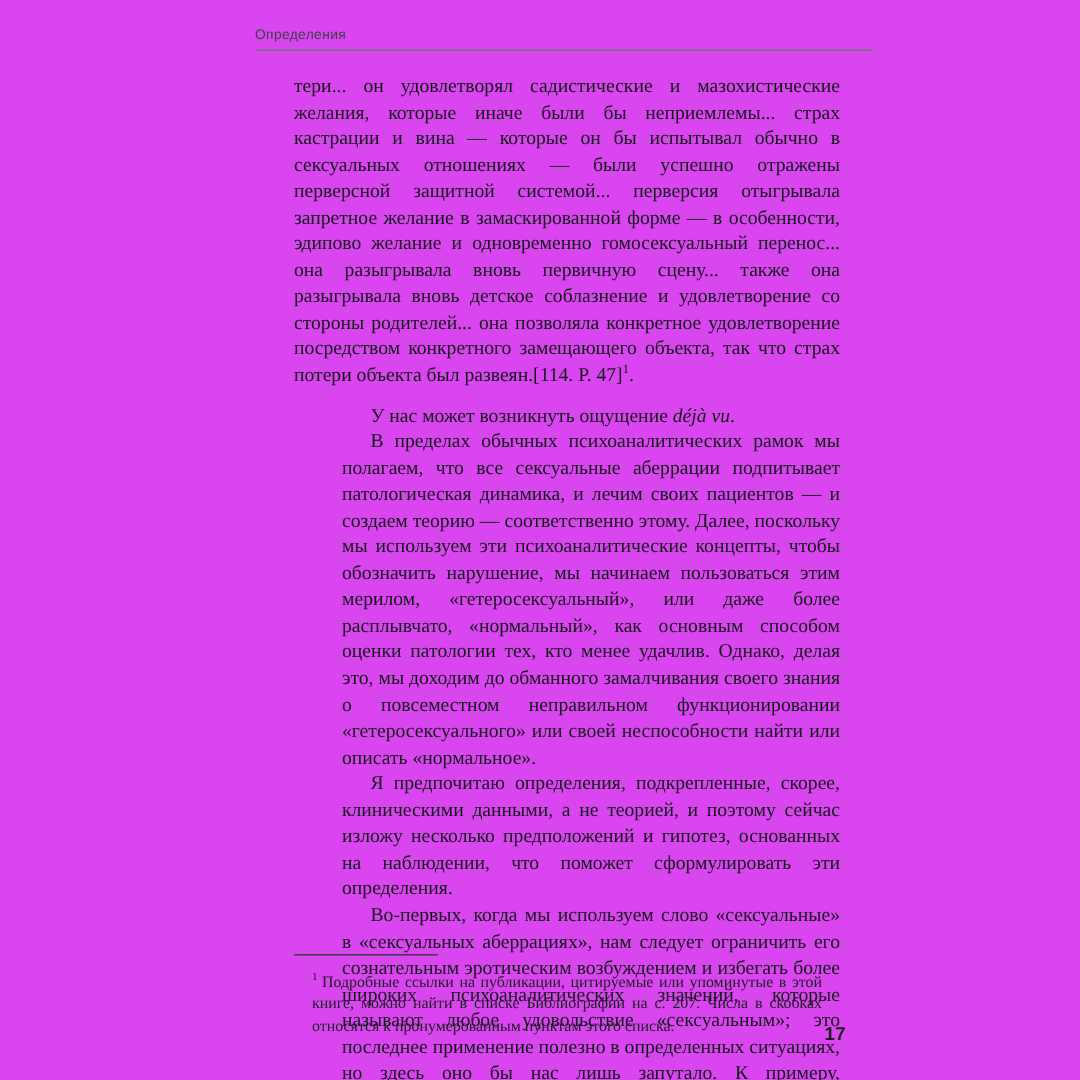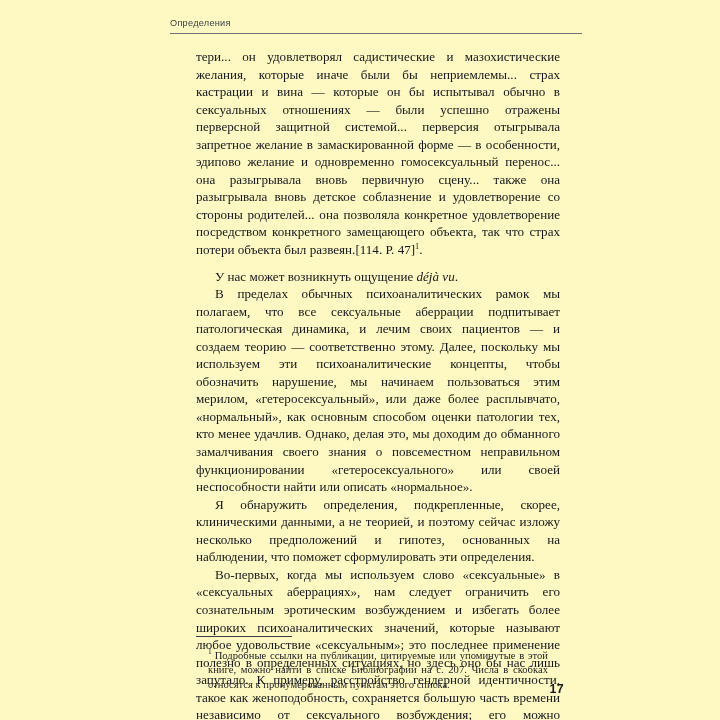--- a/index.html
+++ b/index.html
@@ -14,21 +14,21 @@
     overflow: hidden;
     font-family: "Liberation Serif", "DejaVu Serif", serif;
     color: #14161a;
     -webkit-font-smoothing: antialiased;
   }
 
   .page {
     position: relative;
     width: 720px;
     height: 720px;
-    background: #fef9c3;
+    background: #d946ef;
     box-sizing: border-box;
     text-decoration: underline;
   }
 
   
   .running-head {
     position: absolute;
     left: 170px;
     top: 17px;
     width: 412px;
@@ -61,20 +61,21 @@
     font-size: 13.1px;
     line-height: 17.55px;
     text-align: justify;
     text-justify: inter-word;
     hyphens: manual;
     text-indent: 0;
     color: #15171b;
   }
   p.body.indent {
     text-indent: 19px;
+    margin-left: 32px;
   }
   p.body + p.body {
     margin-top: 0;
   }
   .gap-before {
     margin-top: 9px !important;
   }
 
   .ital {
     font-style: italic;
@@ -135,21 +136,21 @@
   </div>
 
   <div class="column">
 
     <p class="body"><span>тери... он удовлетворял садистические и мазохистические желания, которые иначе были бы неприемлемы... страх кастрации и вина — которые он бы испытывал обычно в сексуальных отношениях — были успешно отражены перверсной защитной системой... перверсия отыгрывала запретное желание в замаскированной форме — в особенности, эдипово желание и одновременно гомосексуальный перенос... она разыгрывала вновь первичную сцену... также она разыгрывала вновь детское соблазнение и удовлетворение со стороны родителей... она позволяла конкретное удовлетворение посредством конкретного замещающего объекта, так что страх потери объекта был развеян.</span><span>[114. Р. 47]</span><sup class="fn-ref">1</sup><span>.</span></p>
 
     <p class="body indent gap-before"><span>У нас может возникнуть ощущение </span><span class="ital">déjà vu</span><span>.</span></p>
 
     <p class="body indent">В пределах обычных психоаналитических рамок мы полагаем, что все сексуальные аберрации подпитывает патологическая динамика, и лечим своих пациентов — и создаем теорию — соответственно этому. Далее, поскольку мы используем эти психоаналитические концепты, чтобы обозначить нарушение, мы начинаем пользоваться этим мерилом, «гетеросексуальный», или даже более расплывчато, «нормальный», как основным способом оценки патологии тех, кто менее удачлив. Однако, делая это, мы доходим до обманного замалчивания своего знания о повсеместном неправильном функционировании «гетеросексуального» или своей неспособности найти или описать «нормальное».</p>
 
-    <p class="body indent">Я обнаружить определения, подкрепленные, скорее, клиническими данными, а не теорией, и поэтому сейчас изложу несколько предположений и гипотез, основанных на наблюдении, что поможет сформулировать эти определения.</p>
+    <p class="body indent">Я предпочитаю определения, подкрепленные, скорее, клиническими данными, а не теорией, и поэтому сейчас изложу несколько предположений и гипотез, основанных на наблюдении, что поможет сформулировать эти определения.</p>
 
     <p class="body indent">Во-первых, когда мы используем слово «сексуальные» в «сексуальных аберрациях», нам следует ограничить его сознательным эротическим возбуждением и избегать более широких психоаналитических значений, которые называют любое удовольствие «сексуальным»; это последнее применение полезно в определенных ситуациях, но здесь оно бы нас лишь запутало. К примеру, расстройство гендерной идентичности, такое как женоподобность, сохраняется большую часть времени независимо от сексуального возбуждения; его можно обнаружить как у перверсных, так и у неперверсных мужчин.</p>
 
   </div>
 
   <div class="footnote-area">
     <div class="footnote-rule"></div>
     <p class="footnote"><sup>1</sup><span>Подробные ссылки на публикации, цитируемые или упоминутые в этой книге, можно найти в списке Библиографии на с. 207. Числа в скобках относятся к пронумерованным пунктам этого списка.</span></p>
   </div>
 

